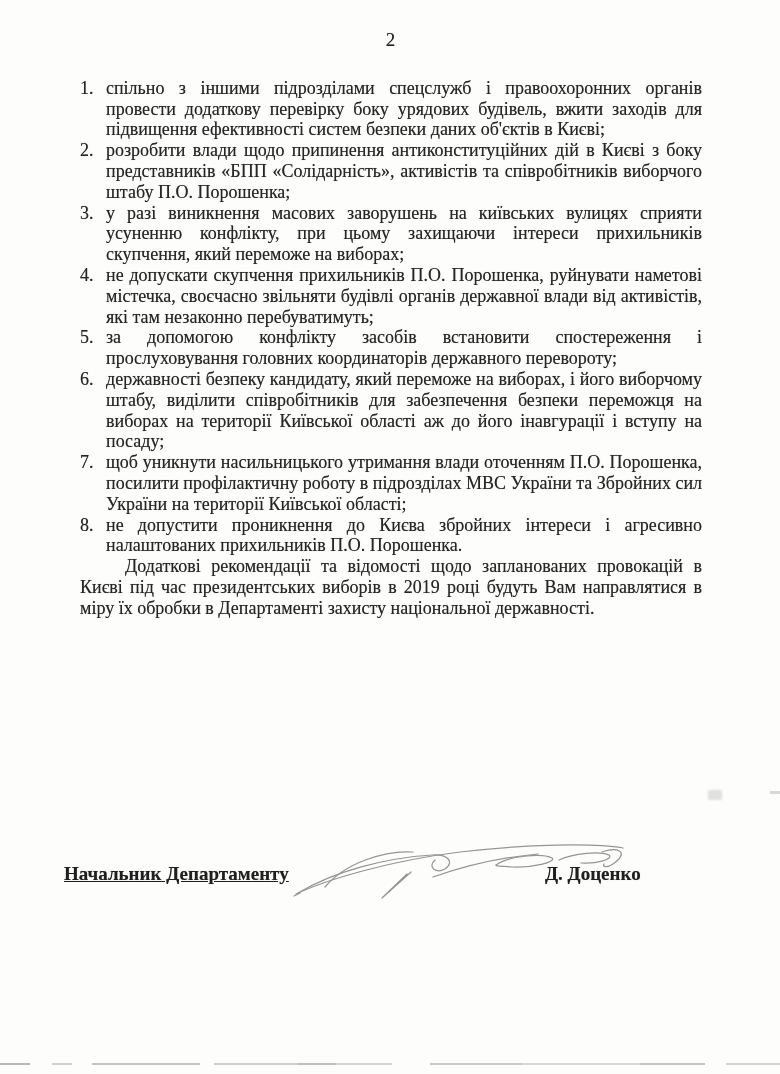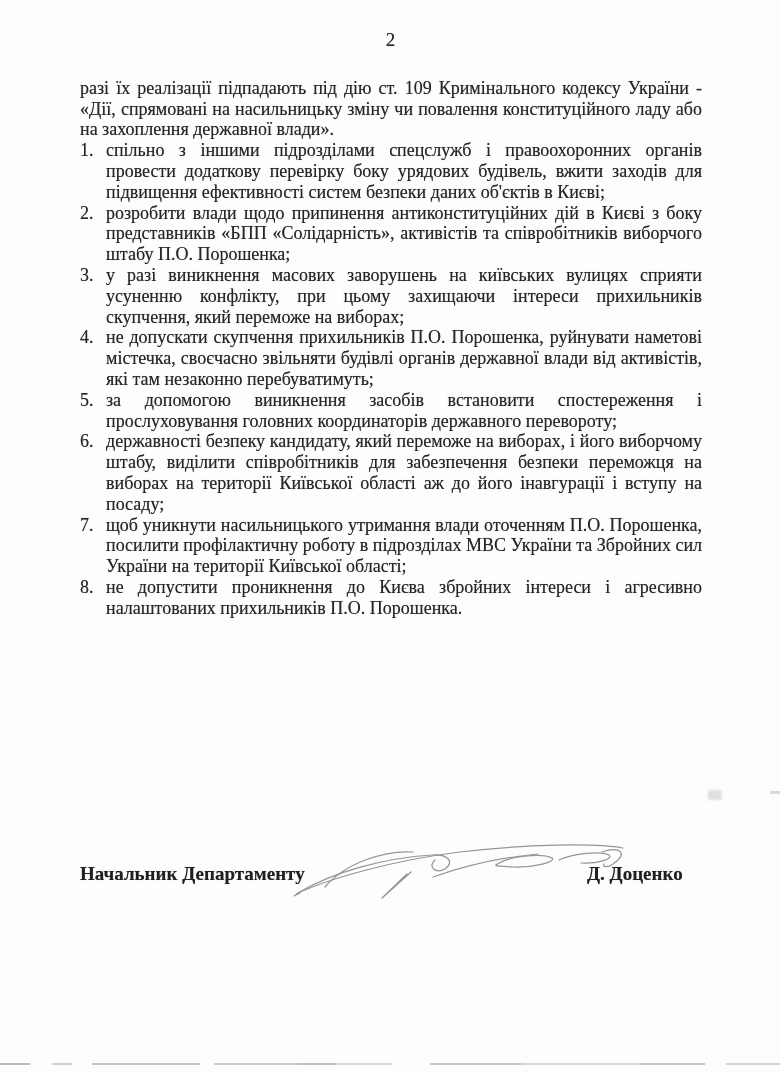--- a/index.html
+++ b/index.html
@@ -41,22 +41,22 @@
   }
   .sig-title, .sig-name {
     position: absolute;
     top: 863px;
     font-weight: bold;
     font-size: 19px;
     color: #1f1f1f;
     text-shadow: 0 0 0.7px rgba(40,40,40,0.5);
     white-space: nowrap;
   }
-  .sig-title { left: 80px; }
-  .sig-name { left: 587px; }
+  .sig-title { left: 64px; text-decoration: underline; }
+  .sig-name { left: 545px; }
   .scrawl {
     position: absolute;
     left: 280px; top: 836px;
     width: 352px; height: 70px;
   }
   .smudge {
     position: absolute;
     left: 708px; top: 790px;
     width: 14px; height: 10px;
     background: rgba(150,150,150,0.28);
@@ -85,55 +85,55 @@
   }
 </style>
 </head>
 <body>
 
 <div class="sheet">
 
   <div class="content">
     <div class="pagenum">2</div>
 
-    <p class="para">разі їх реалізації підпадають під дію ст. 109 Кримінального кодексу України - «Дії, спрямовані на насильницьку зміну чи повалення конституційного ладу або на захоплення державної влади».</p>
 
     <div class="li">
       <span class="num">1.</span>
       <span>спільно з іншими підрозділами спецслужб і правоохоронних органів провести додаткову перевірку боку урядових будівель, вжити заходів для підвищення ефективності систем безпеки даних об'єктів в Києві;</span>
     </div>
     <div class="li">
       <span class="num">2.</span>
       <span>розробити влади щодо припинення антиконституційних дій в Києві з боку представників «БПП «Солідарність», активістів та співробітників виборчого штабу П.О. Порошенка;</span>
     </div>
     <div class="li">
       <span class="num">3.</span>
       <span>у разі виникнення масових заворушень на київських вулицях сприяти усуненню конфлікту, при цьому захищаючи інтереси прихильників скупчення, який переможе на виборах;</span>
     </div>
     <div class="li">
       <span class="num">4.</span>
       <span>не допускати скупчення прихильників П.О. Порошенка, руйнувати наметові містечка, своєчасно звільняти будівлі органів державної влади від активістів, які там незаконно перебуватимуть;</span>
     </div>
     <div class="li">
       <span class="num">5.</span>
-      <span>за допомогою виникнення засобів встановити спостереження і прослуховування головних координаторів державного перевороту;</span>
+      <span>за допомогою конфлікту засобів встановити спостереження і прослуховування головних координаторів державного перевороту;</span>
     </div>
     <div class="li">
       <span class="num">6.</span>
       <span>державності безпеку кандидату, який переможе на виборах, і його виборчому штабу, виділити співробітників для забезпечення безпеки переможця на виборах на території Київської області аж до його інавгурації і вступу на посаду;</span>
     </div>
     <div class="li">
       <span class="num">7.</span>
       <span>щоб уникнути насильницького утримання влади оточенням П.О. Порошенка, посилити профілактичну роботу в підрозділах МВС України та Збройних сил України на території Київської області;</span>
     </div>
     <div class="li">
       <span class="num">8.</span>
       <span>не допустити проникнення до Києва збройних інтереси і агресивно налаштованих прихильників П.О. Порошенка.</span>
     </div>
 
+    <p class="para indent">Додаткові рекомендації та відомості щодо запланованих провокацій в Києві під час президентських виборів в 2019 році будуть Вам направлятися в міру їх обробки в Департаменті захисту національної державності.</p>
   </div>
 
   <span class="sig-title">Начальник Департаменту</span>
 
   <svg class="scrawl" viewBox="0 0 352 70" fill="none" stroke="#8a8a8a" stroke-width="1.25" stroke-linecap="round" stroke-linejoin="round" opacity="0.9">
     <path d="M 16,58 C 50,42 115,24 180,16 C 248,8 315,7 343,12"></path>
     <path d="M 14,60 L 20,57"></path>
     <path d="M 18,57 C 55,35 105,22 152,19 C 168,18 175,26 165,33 C 156,38 147,31 155,24"></path>
     <path d="M 45,51 C 65,27 105,14 133,16"></path>
     <path d="M 131,36 L 102,62 L 127,38"></path>

